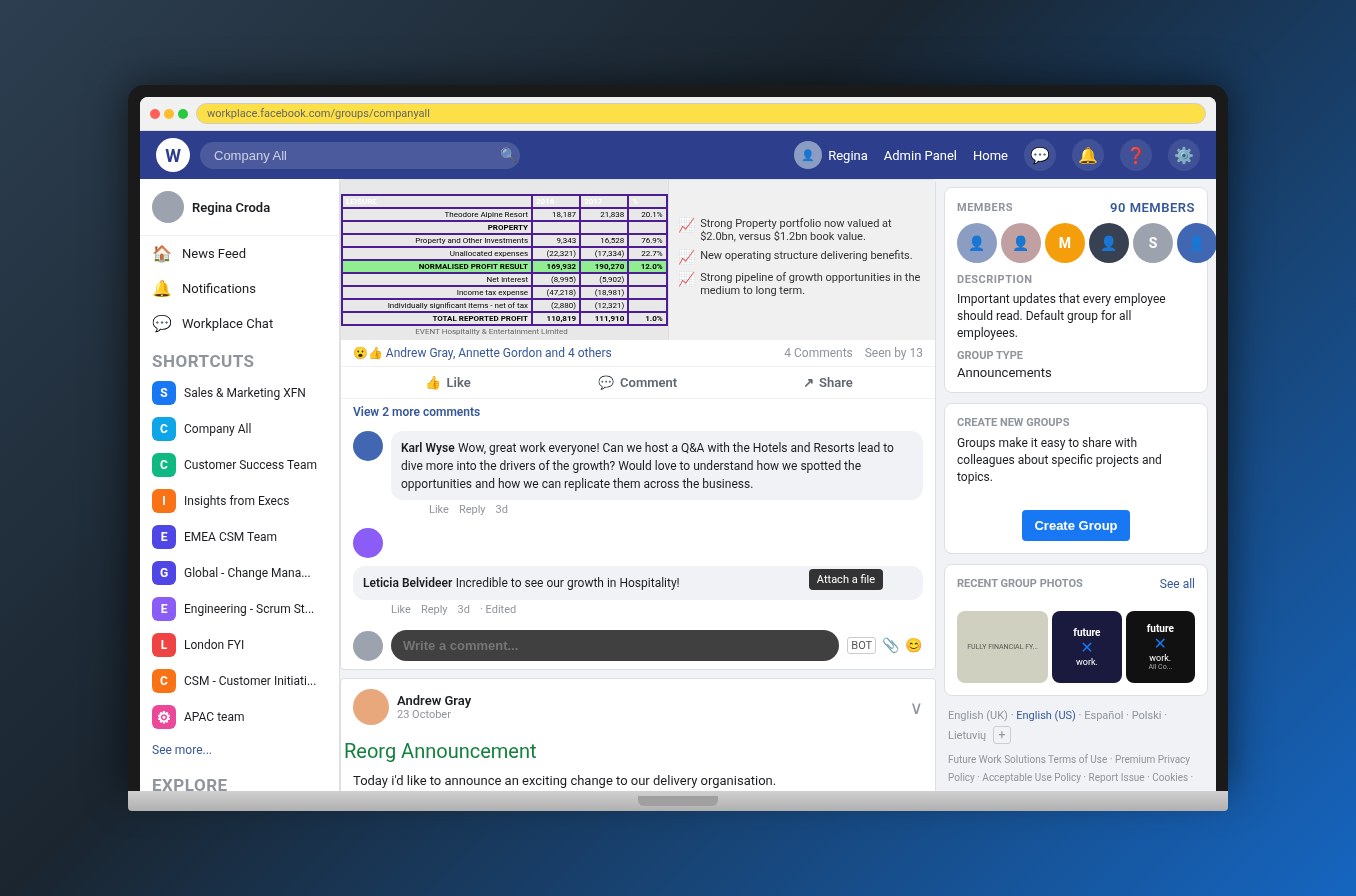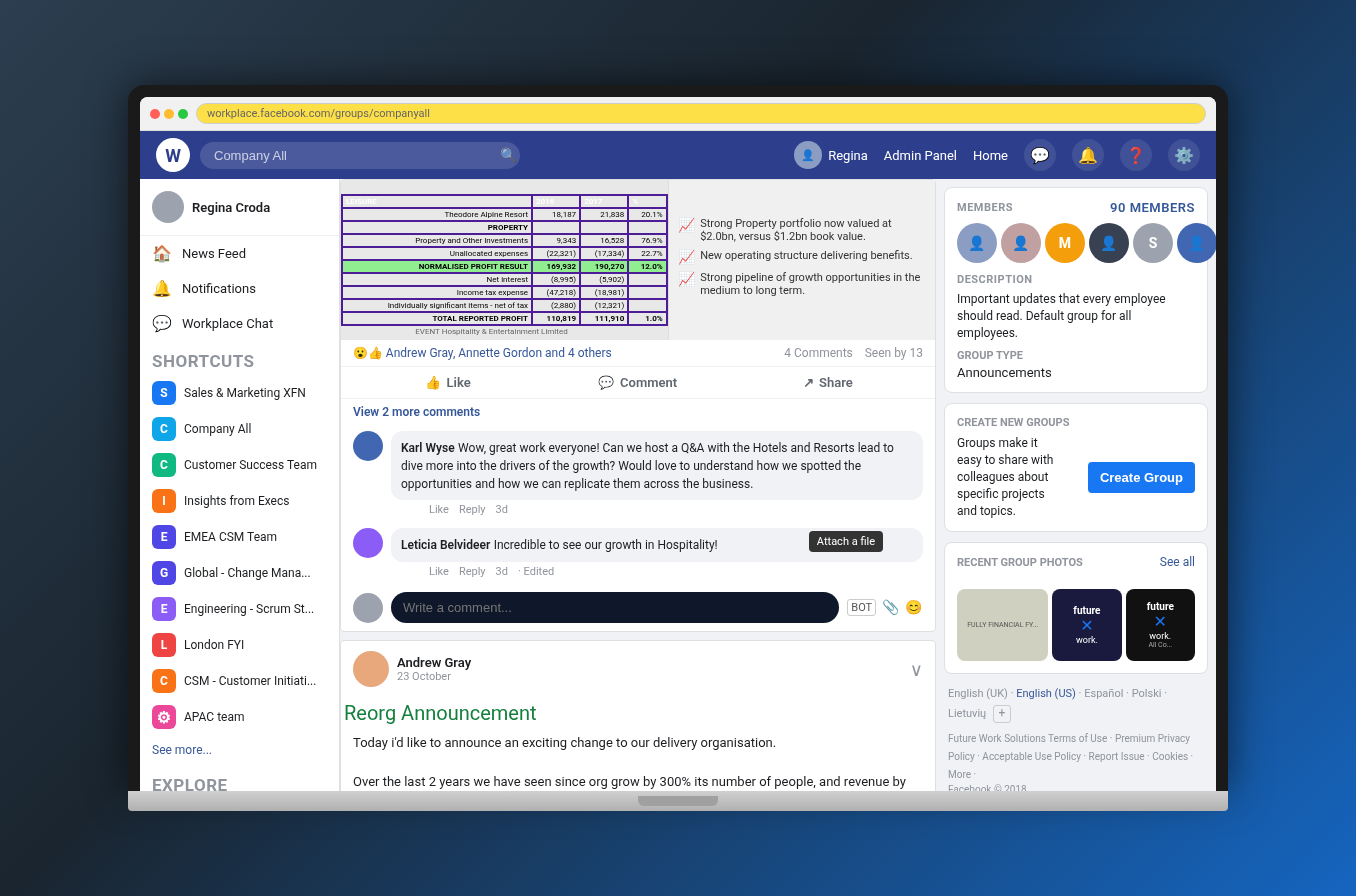--- a/index.html
+++ b/index.html
@@ -337,26 +337,27 @@
     .comment-action { cursor: pointer; }
     .comment-input-row {
       padding: 8px 12px;
       display: flex;
       align-items: center;
       gap: 8px;
       position: relative;
     }
     .comment-input {
       flex: 1;
-      background: #0f172a;
+      background: #404040;
       border: none;
       border-radius: 18px;
       padding: 8px 12px;
       font-size: 13px;
       color: #90949c;
+      font-weight: bold;
     }
     .comment-input-icons {
       display: flex;
       gap: 6px;
       font-size: 14px;
       color: #90949c;
     }
     
     .post2-title {
       font-size: 20px;
@@ -432,20 +433,21 @@
       font-weight: 700;
       color: #90949c;
       text-transform: uppercase;
       margin-bottom: 6px;
     }
     .create-groups-row {
       display: flex;
       align-items: center;
       justify-content: space-between;
       gap: 24px;
+      flex-direction: column;
     }
     .create-groups-text { font-size: 12px; color: #1c1e21; line-height: 1.4; flex: 1; }
     .create-group-btn {
       background: #1877f2;
       color: white;
       border: none;
       border-radius: 4px;
       padding: 8px 12px;
       font-size: 13px;
       font-weight: 600;
@@ -748,21 +750,21 @@
                     <span class="comment-text"> <span>Wow, great work everyone! Can we host a Q&amp;A with the Hotels and Resorts lead to dive more into the drivers of the growth? Would love to understand how we spotted the opportunities and how we can replicate them across the business.</span></span>
                   </div>
                   <div class="comment-actions">
                     <span class="comment-action">Like</span>
                     <span class="comment-action">Reply</span>
                     <span>3d</span>
                   </div>
                 </div>
               </div>
 
-              <div class="comment" style="position:relative;">
+              <div class="comment" style="position:relative;flex-direction:column;">
                 <div class="comment-avatar av-purple"></div>
                 <div style="flex:1;">
                   <div class="comment-bubble">
                     <span class="comment-author">Leticia Belvideer</span>
                     <span class="comment-text"> <span>Incredible to see our growth in Hospitality!</span></span>
                   </div>
                   <div class="comment-actions" style="position:relative;">
                     <span class="comment-action">Like</span>
                     <span class="comment-action">Reply</span>
                     <span>3d</span>

